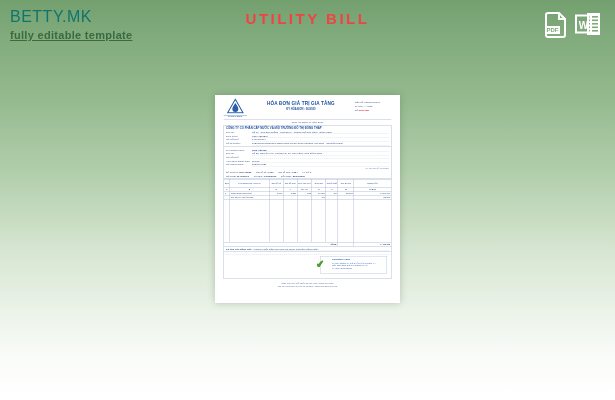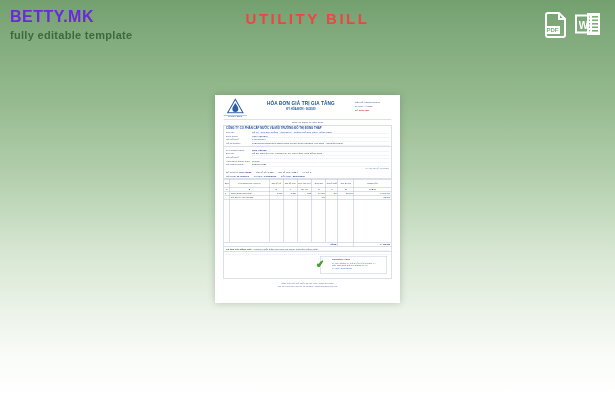--- a/index.html
+++ b/index.html
@@ -7,22 +7,22 @@
   body {
     font-family:"Liberation Sans", sans-serif;
     background:linear-gradient(to bottom,
       #74a070 0%, #82ac7d 10%, #94b98e 24%,
       #b3cfad 44%, #d5e5d0 62%, #ecf3e9 78%,
       #fafcf9 90%, #ffffff 100%);
     position:relative;
   }
   
   .brand { position:absolute; left:10px; top:8px; }
-  .brand-name { color:#6d28d9; font-weight:bold; font-size:16px; letter-spacing:0.5px; }
-  .brand-tagline { color:#3c6a40; font-size:11px; font-weight:bold; margin-top:3px; letter-spacing:0.3px; }
+  .brand-name { color:#0f766e; font-weight:normal; font-size:16px; letter-spacing:0.5px; }
+  .brand-tagline { color:#3c6a40; font-size:11px; font-weight:bold; margin-top:3px; letter-spacing:0.3px;text-decoration:underline; }
   .page-title {
     position:absolute; left:0; right:0; top:10px; text-align:center;
     color:#ef4444; font-size:15px; font-weight:bold; letter-spacing:2.5px;
   }
   .dl-icons { position:absolute; right:14px; top:11px; display:flex; gap:7px; }
   .dl-icons svg { display:block; }
   
   .doc {
     position:absolute; left:215px; top:95px; width:185px; height:208px;
     background:#ffffff; box-shadow:0 0 7px rgba(50,80,50,0.28);

